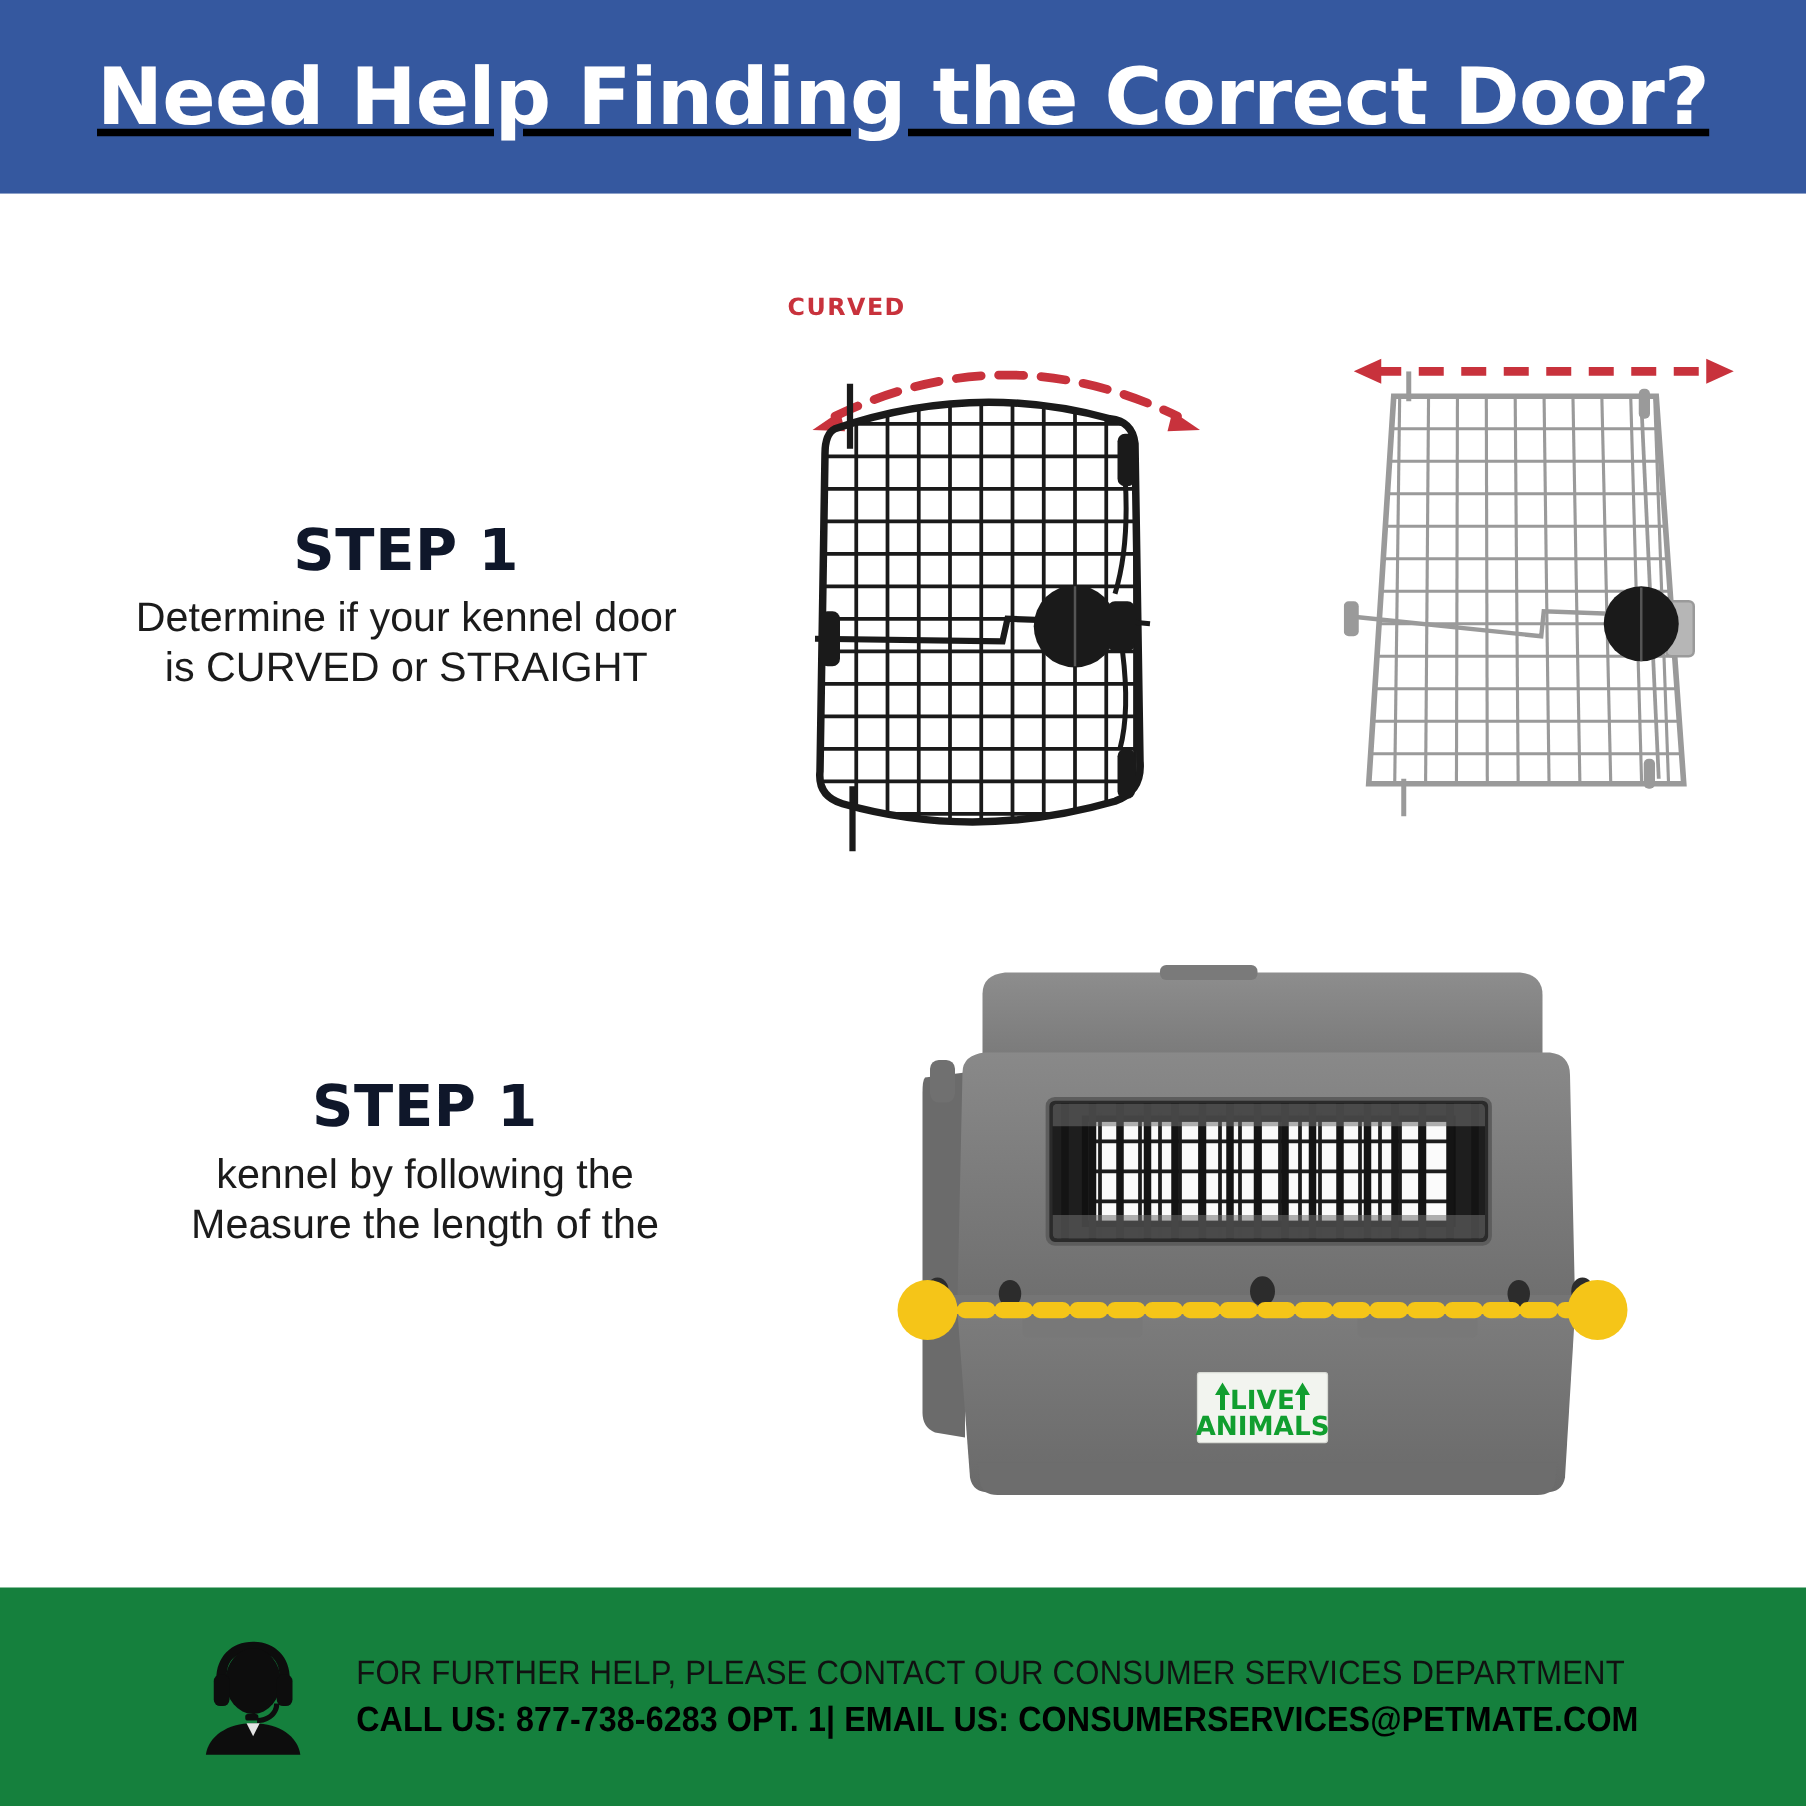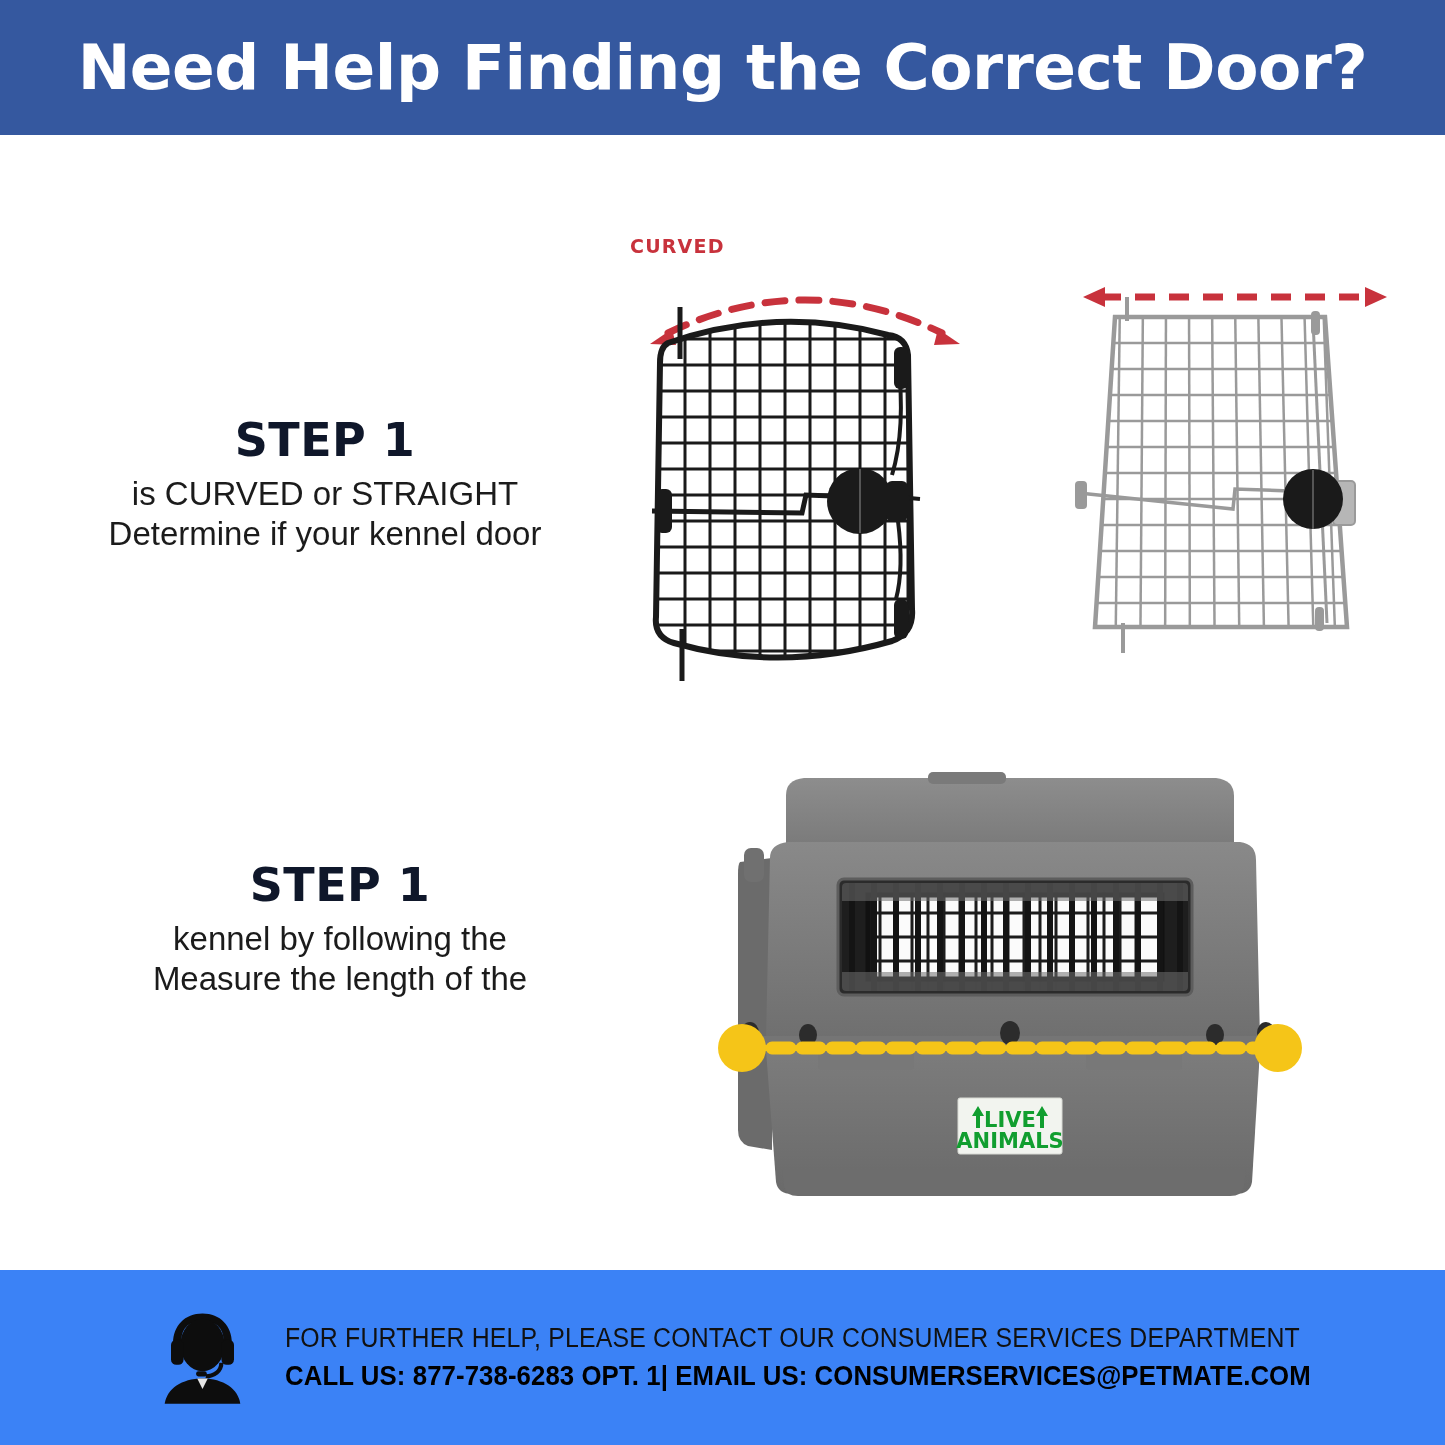--- a/index.html
+++ b/index.html
@@ -7,23 +7,23 @@
   body {
     background:#ffffff;
     font-family:"Liberation Sans", sans-serif;
     position:relative;
     overflow:hidden;
   }
 
   
   .header-banner{
     position:absolute; left:0; top:0;
-    width:1445px; height:135px;
+    width:1445px; height:155px;
     background:#35589f;
-    display:flex; align-items:center; justify-content:center;
+    display:flex; align-items:center; justify-content:center;text-decoration:underline;
   }
   .header-title{
     color:#ffffff;
     font-size:63px;
     font-weight:bold;
     letter-spacing:-0.5px;
     font-family:"DejaVu Sans", sans-serif;
     white-space:nowrap;
   }
 
@@ -67,21 +67,21 @@
 
   
   #kennel-figure{
     position:absolute; left:700px; top:750px; width:620px; height:450px;
   }
 
   
   .footer-bar{
     position:absolute; left:0; top:1270px;
     width:1445px; height:175px;
-    background:#3b82f6;
+    background:#15803d;
     display:flex; align-items:center;
   }
   .footer-icon{ margin-left:150px; width:105px; height:105px; flex:none; }
   .footer-text{ margin-left:30px; }
   .footer-line1{
     font-size:27px; color:#111111; letter-spacing:0.2px;
     font-family:"Liberation Sans Narrow","Liberation Sans", sans-serif;
     transform:scaleX(0.92); transform-origin:left center;
     white-space:nowrap;
   }
@@ -98,22 +98,22 @@
 
 <div class="header-banner">
   <div class="header-title">Need Help Finding the Correct Door?</div>
 </div>
 
 <div class="main-area"></div>
 
 <div class="step-block" id="step1-block">
   <div class="step-heading">STEP 1</div>
   <div class="step-desc">
+    <div>Determine if your kennel door</div>
     <div>is  CURVED or STRAIGHT</div>
-    <div>Determine if your kennel door</div>
   </div>
 </div>
 
 <div class="step-block" id="step2-block">
   <div class="step-heading">STEP 1</div>
   <div class="step-desc">
     <div>kennel by following the</div>
     <div>Measure the length of the</div>
   </div>
 </div>

